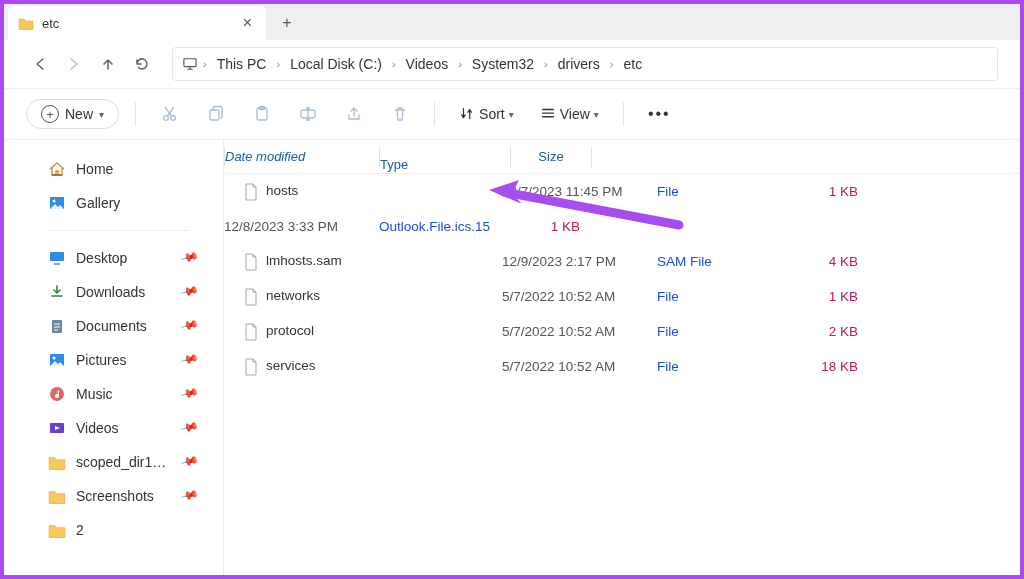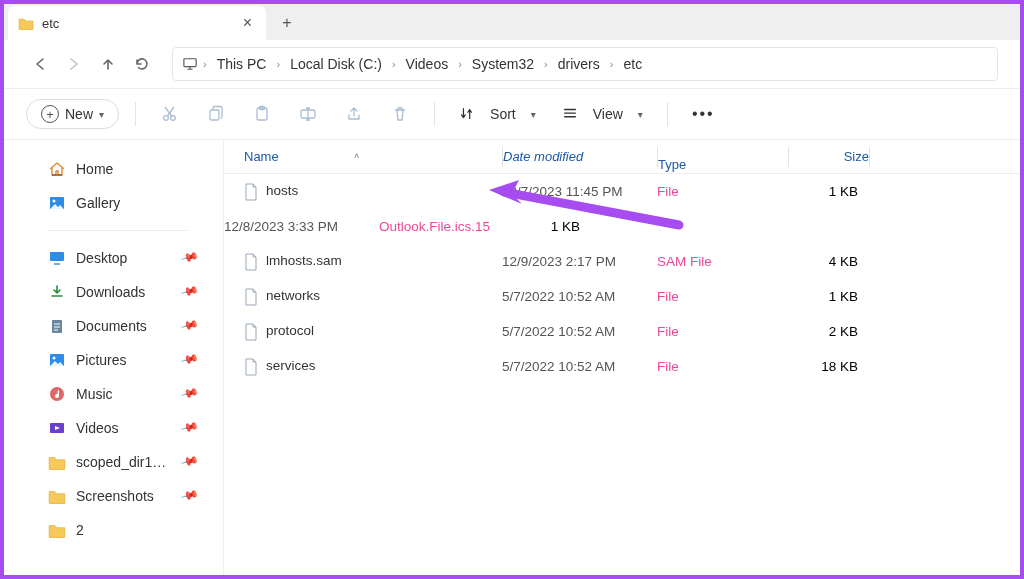--- a/index.html
+++ b/index.html
@@ -21,46 +21,46 @@
   .addr .chev { color: #888; font-size: 11px; padding: 0 2px; }
   .addr .pc-ico { width: 18px; height: 14px; color: #555; }
   
   .toolbar { height: 52px; border-top: 1px solid #eee; border-bottom: 1px solid #eee; display: flex; align-items: center; padding: 0 22px; gap: 10px; }
   .new-btn { display: flex; align-items: center; gap: 6px; border: 1px solid #ddd; border-radius: 18px; padding: 5px 14px; font-size: 14px; color: #333; }
   .new-btn .plus { width: 18px; height: 18px; border: 1.5px solid #555; border-radius: 50%; display: flex; align-items: center; justify-content: center; font-size: 13px; line-height: 1; color: #555; }
   .new-btn .chev-down { font-size: 10px; color: #666; }
   .tool-ico { width: 36px; height: 36px; display: flex; align-items: center; justify-content: center; color: #a8bdd4; }
   .tool-ico svg { width: 18px; height: 18px; }
   .tool-sep { width: 1px; height: 24px; background: #e3e3e3; margin: 0 6px; }
-  .tool-text { display: flex; align-items: center; gap: 15px; font-size: 14px; color: #333; padding: 4px 8px; }
+  .tool-text { display: flex; align-items: center; gap: 4px; font-size: 14px; color: #333; padding: 4px 8px; }
   .tool-text .chev-down { font-size: 10px; color: #666; }
   .more { font-size: 16px; color: #333; letter-spacing: 2px; padding: 4px 8px; }
   
   .body { flex: 1; display: flex; overflow: hidden; }
   
   .sidebar { width: 220px; border-right: 1px solid #eee; padding: 12px 16px; font-size: 14px; color: #333; display: flex; flex-direction: column; }
   .sb-item { display: flex; align-items: center; height: 34px; padding: 0 10px 0 28px; gap: 10px; }
   .sb-item .pin { margin-left: auto; color: #b7b7b7; transform: rotate(30deg); font-size: 12px; }
   .sb-item .ico { width: 18px; height: 16px; flex-shrink: 0; }
   .sb-item span.lbl { white-space: nowrap; overflow: hidden; text-overflow: ellipsis; }
   .sb-sep { height: 1px; background: #eee; margin: 10px 18px 10px 28px; }
   
   .filepane { flex: 1; display: flex; flex-direction: column; position: relative; }
   .cols { height: 34px; display: flex; align-items: center; color: #1a5aa8; font-size: 13px; border-bottom: 1px solid #eee; }
   .col-name { width: 278px; padding-left: 20px; display: flex; align-items: center; gap: 4px; position: relative; }
   .col-name .asc { position: absolute; left: 130px; top: 2px; font-size: 9px; color: #777; }
   .col-date { width: 154px; font-style: italic; }
   .col-type { width: 130px; margin-top: 16px; }
-  .col-size { width: 80px; text-align: right; }
+  .col-size { width: 80px; text-align: center; }
   .colsep { width: 1px; height: 20px; background: #e3e3e3; }
   .row { height: 35px; display: flex; align-items: center; font-size: 13.5px; color: #333; }
   .cell-name { width: 278px; padding-left: 20px; display: flex; align-items: flex-start; gap: 8px; }
   .cell-date { width: 155px; color: #555; }
-  .cell-type { width: 131px; color: #ec4899; }
-  .cell-size { width: 80px; color: #000000; text-align: right; padding-right: 10px; }
+  .cell-type { width: 131px; color: #1d4ed8; }
+  .cell-size { width: 80px; color: #be185d; text-align: right; padding-right: 10px; }
   .file-ico { width: 14px; height: 18px; }
   
   .arrow-ann { position: absolute; left: 260px; top: 40px; pointer-events: none; }
 </style>
 </head>
 <body>
 
 <svg width="0" height="0" style="position:absolute">
   <defs>
     <g id="svg-folder">
@@ -333,24 +333,20 @@
       <div class="sb-item">
         <svg class="ico" viewBox="0 0 16 14">
             <use href="#svg-folder"></use>
           </svg>
         <span class="lbl">2</span>
       </div>
     </div>
 
     <div class="filepane">
       <div class="cols">
-        <div class="col-name">
-          <span>Name</span>
-          <span class="asc">˄</span>
-        </div>
         <div class="colsep"></div>
         <div class="col-date"><span>Date modified</span></div>
         <div class="colsep"></div>
         <div class="col-type"><span>Type</span></div>
         <div class="colsep"></div>
         <div class="col-size"><span>Size</span></div>
         <div class="colsep"></div>
       </div>
 
       <div id="rows">

